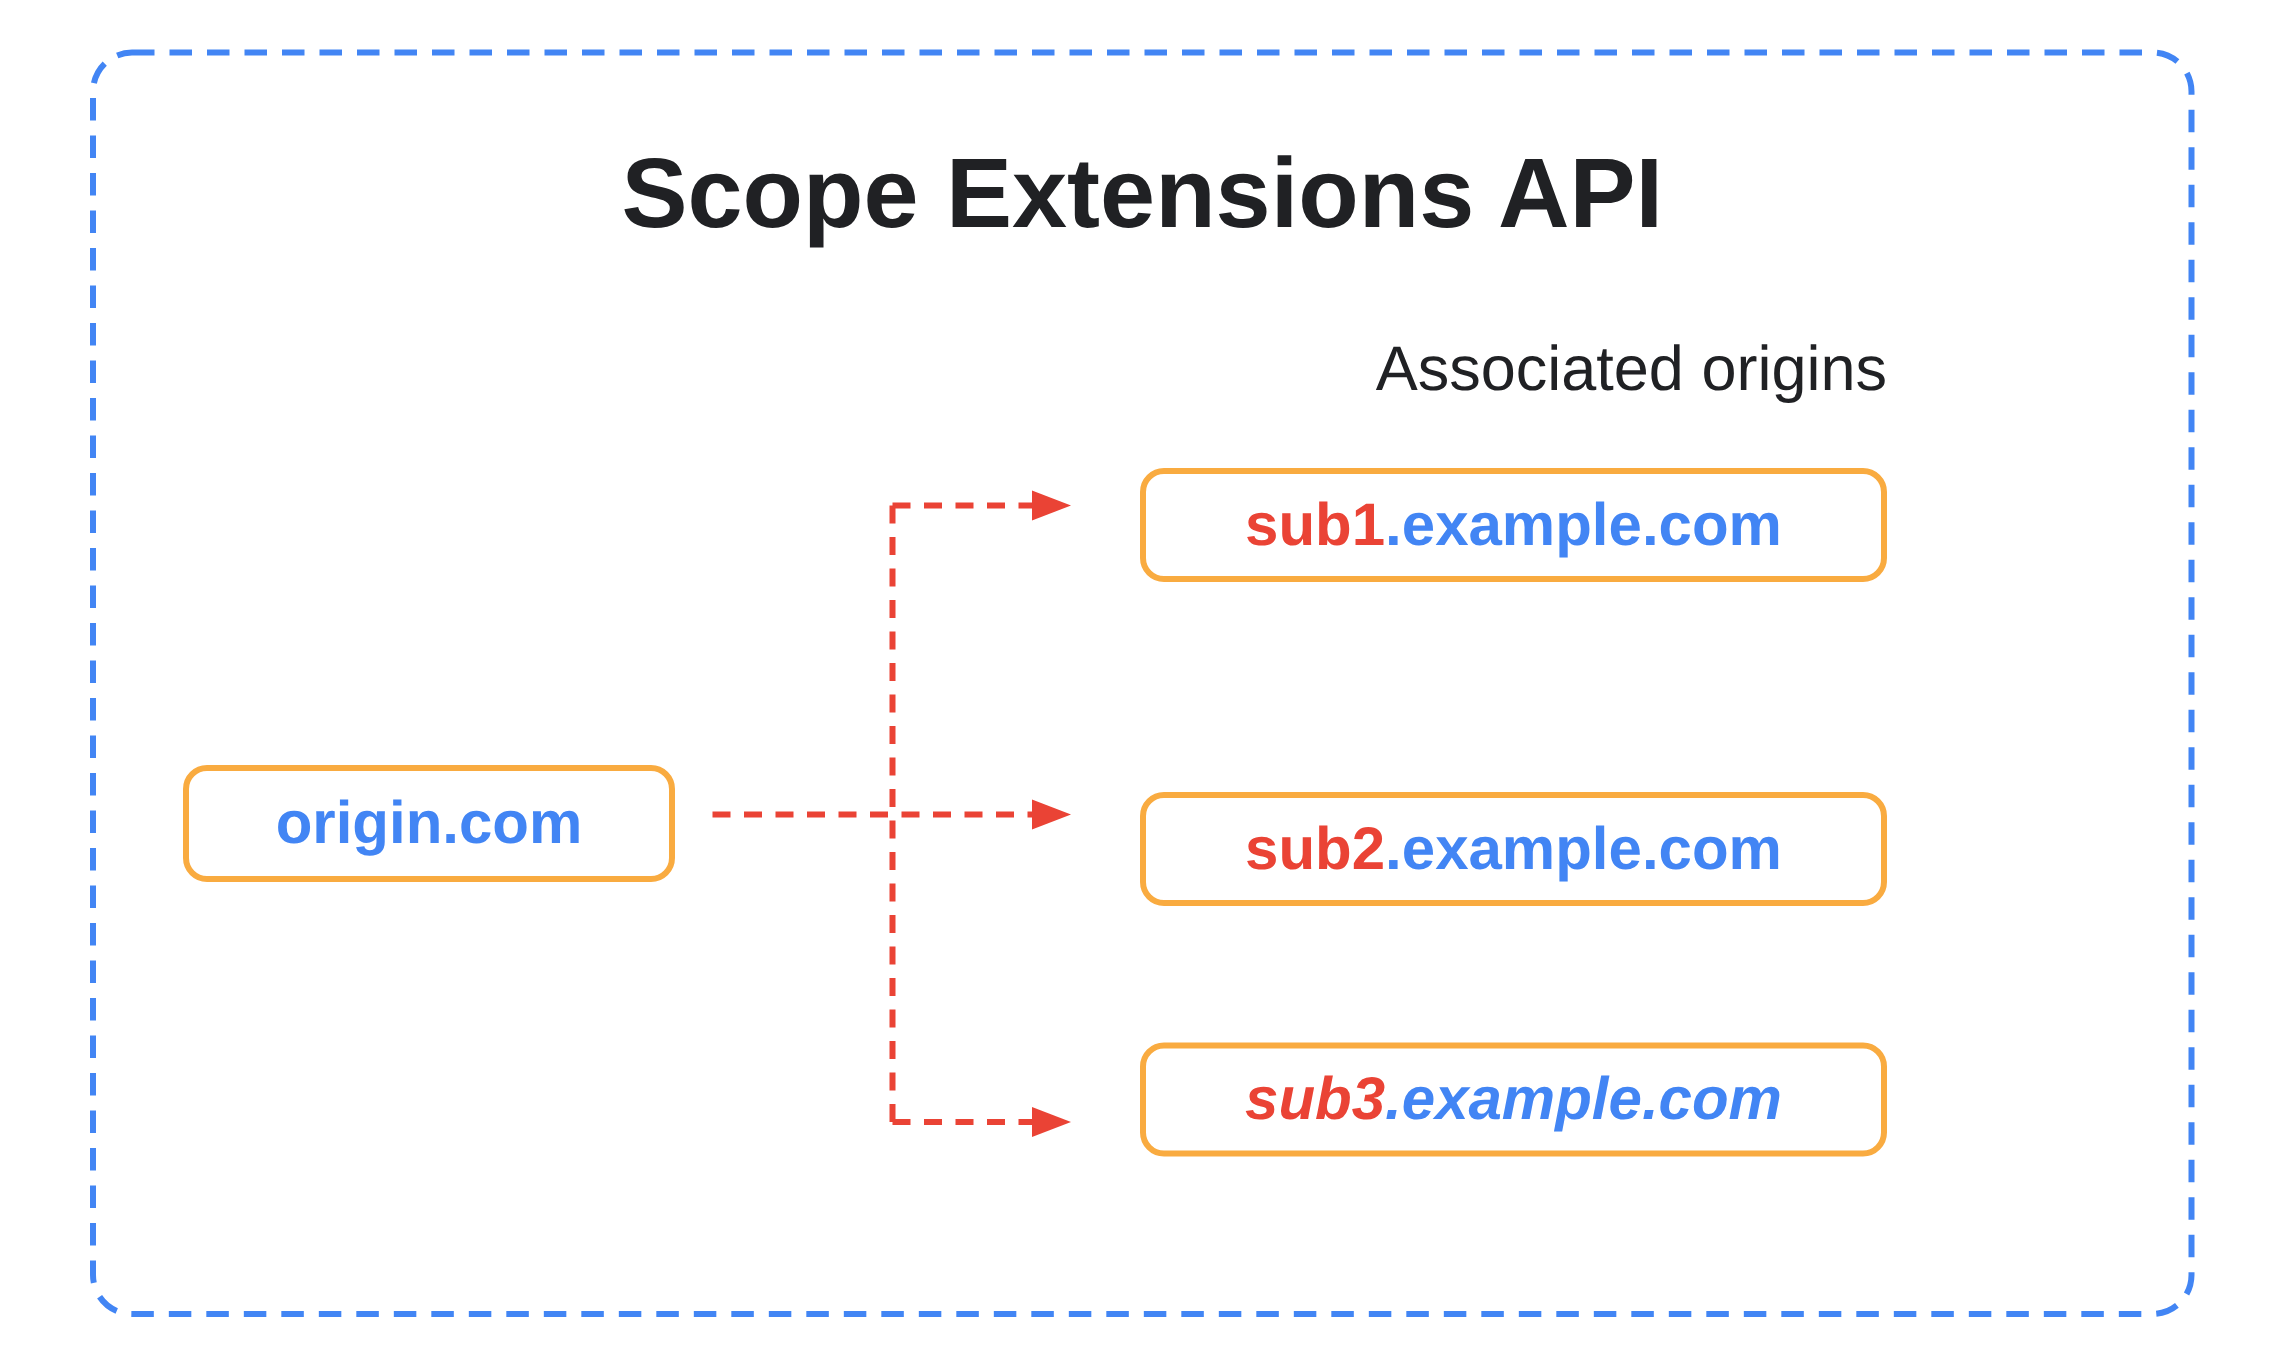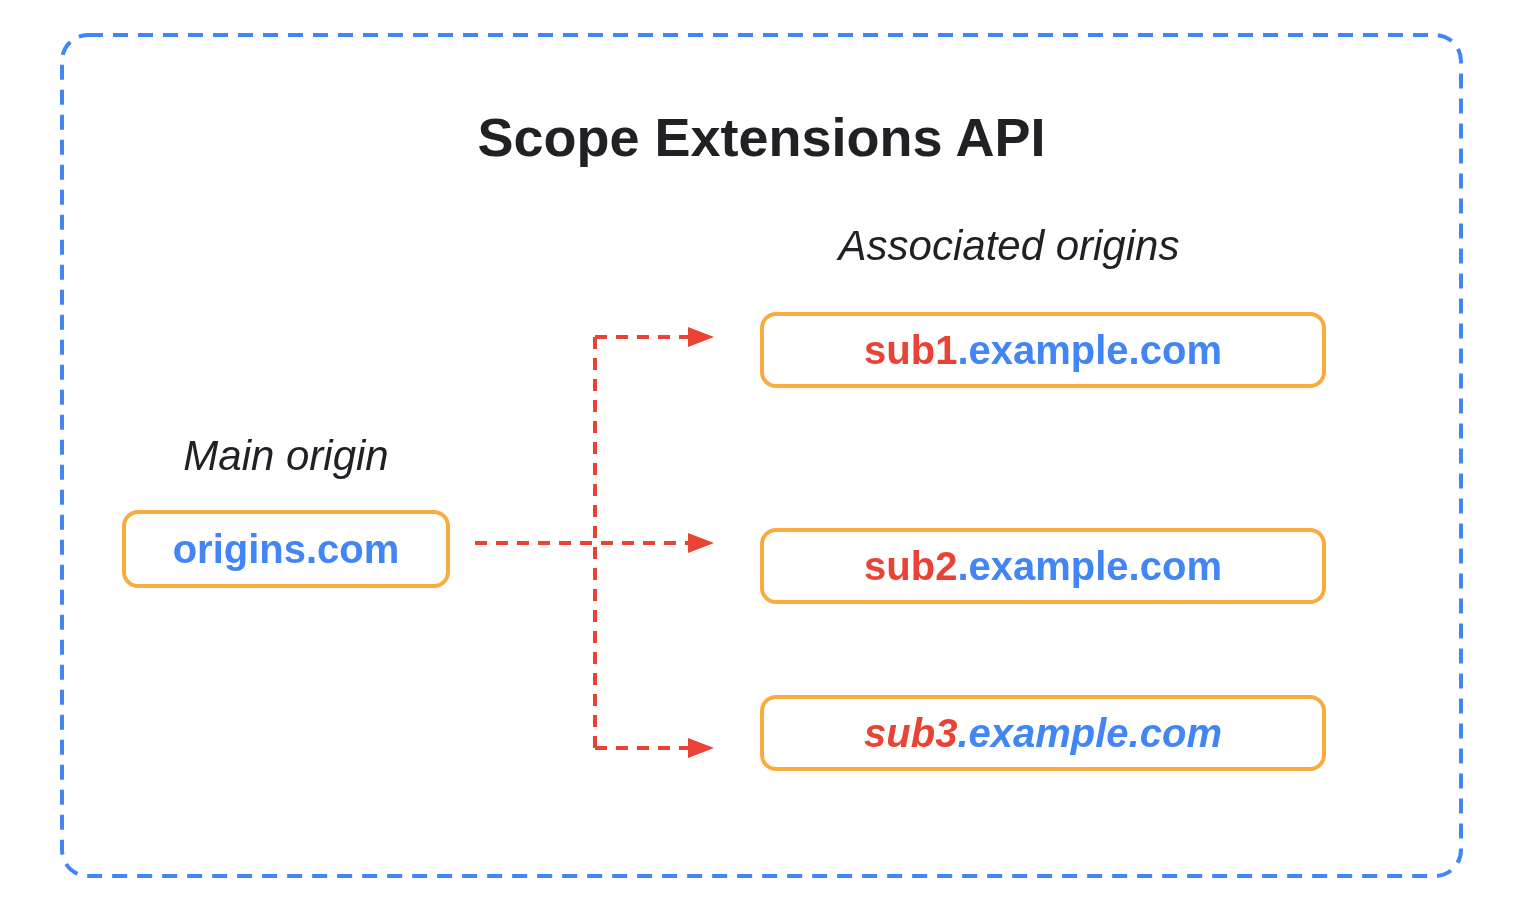--- a/index.html
+++ b/index.html
@@ -37,33 +37,31 @@
   .arrow-head {
     fill: var(--red, #EA4335);
     stroke: none;
   }
   .title {
     position: absolute;
     left: 62px;
     top: 90px;
     width: 1399px;
     text-align: center;
-    font-size: 54px;
+    font-size: 66px;
     font-weight: 700;
     color: var(--text, #202124);
     letter-spacing: 0;
-    margin-top: 16px;
   }
   .section-label {
     position: absolute;
-    text-align: center;
+    text-align: right;
     font-size: 42px;
     font-weight: 400;
     color: var(--text, #202124);
-    font-style: italic;
   }
   .assoc-label {
     left: 760px;
     top: 222px;
     width: 498px;
   }
   .main-label {
     left: 122px;
     top: 432px;
     width: 328px;
@@ -82,21 +80,21 @@
     white-space: nowrap;
   }
   .main-box {
     left: 122px;
     top: 510px;
     width: 328px;
     height: 78px;
   }
   .sub-box {
     left: 760px;
-    width: 566px;
+    width: 498px;
     height: 76px;
     text-align: center;
   }
   .sub-box-1 { top: 312px; }
   .sub-box-2 { top: 528px; }
   .sub-box-3 { top: 695px; font-style: italic; }
   .domain-blue { color: var(--blue, #4285F4); }
   .domain-red  { color: var(--red, #EA4335); }
 </style>
 </head>
@@ -115,24 +113,23 @@
 
     <polygon class="arrow-head" points="688,327 714,337 688,347"></polygon>
     <polygon class="arrow-head" points="688,533 714,543 688,553"></polygon>
     <polygon class="arrow-head" points="688,738 714,748 688,758"></polygon>
   </svg>
 
   <div class="title">Scope Extensions API</div>
 
   <div class="section-label assoc-label">Associated origins</div>
 
-  <div class="section-label main-label">Main origin</div>
 
   <div class="node-box main-box">
-    <span class="domain-blue">origins.com</span>
+    <span class="domain-blue">origin.com</span>
   </div>
 
   <div class="node-box sub-box sub-box-1">
     <span class="domain-red">sub1</span>
       <span class="domain-blue">.example.com</span>
   </div>
 
   <div class="node-box sub-box sub-box-2">
     <span class="domain-red">sub2</span>
       <span class="domain-blue">.example.com</span>

